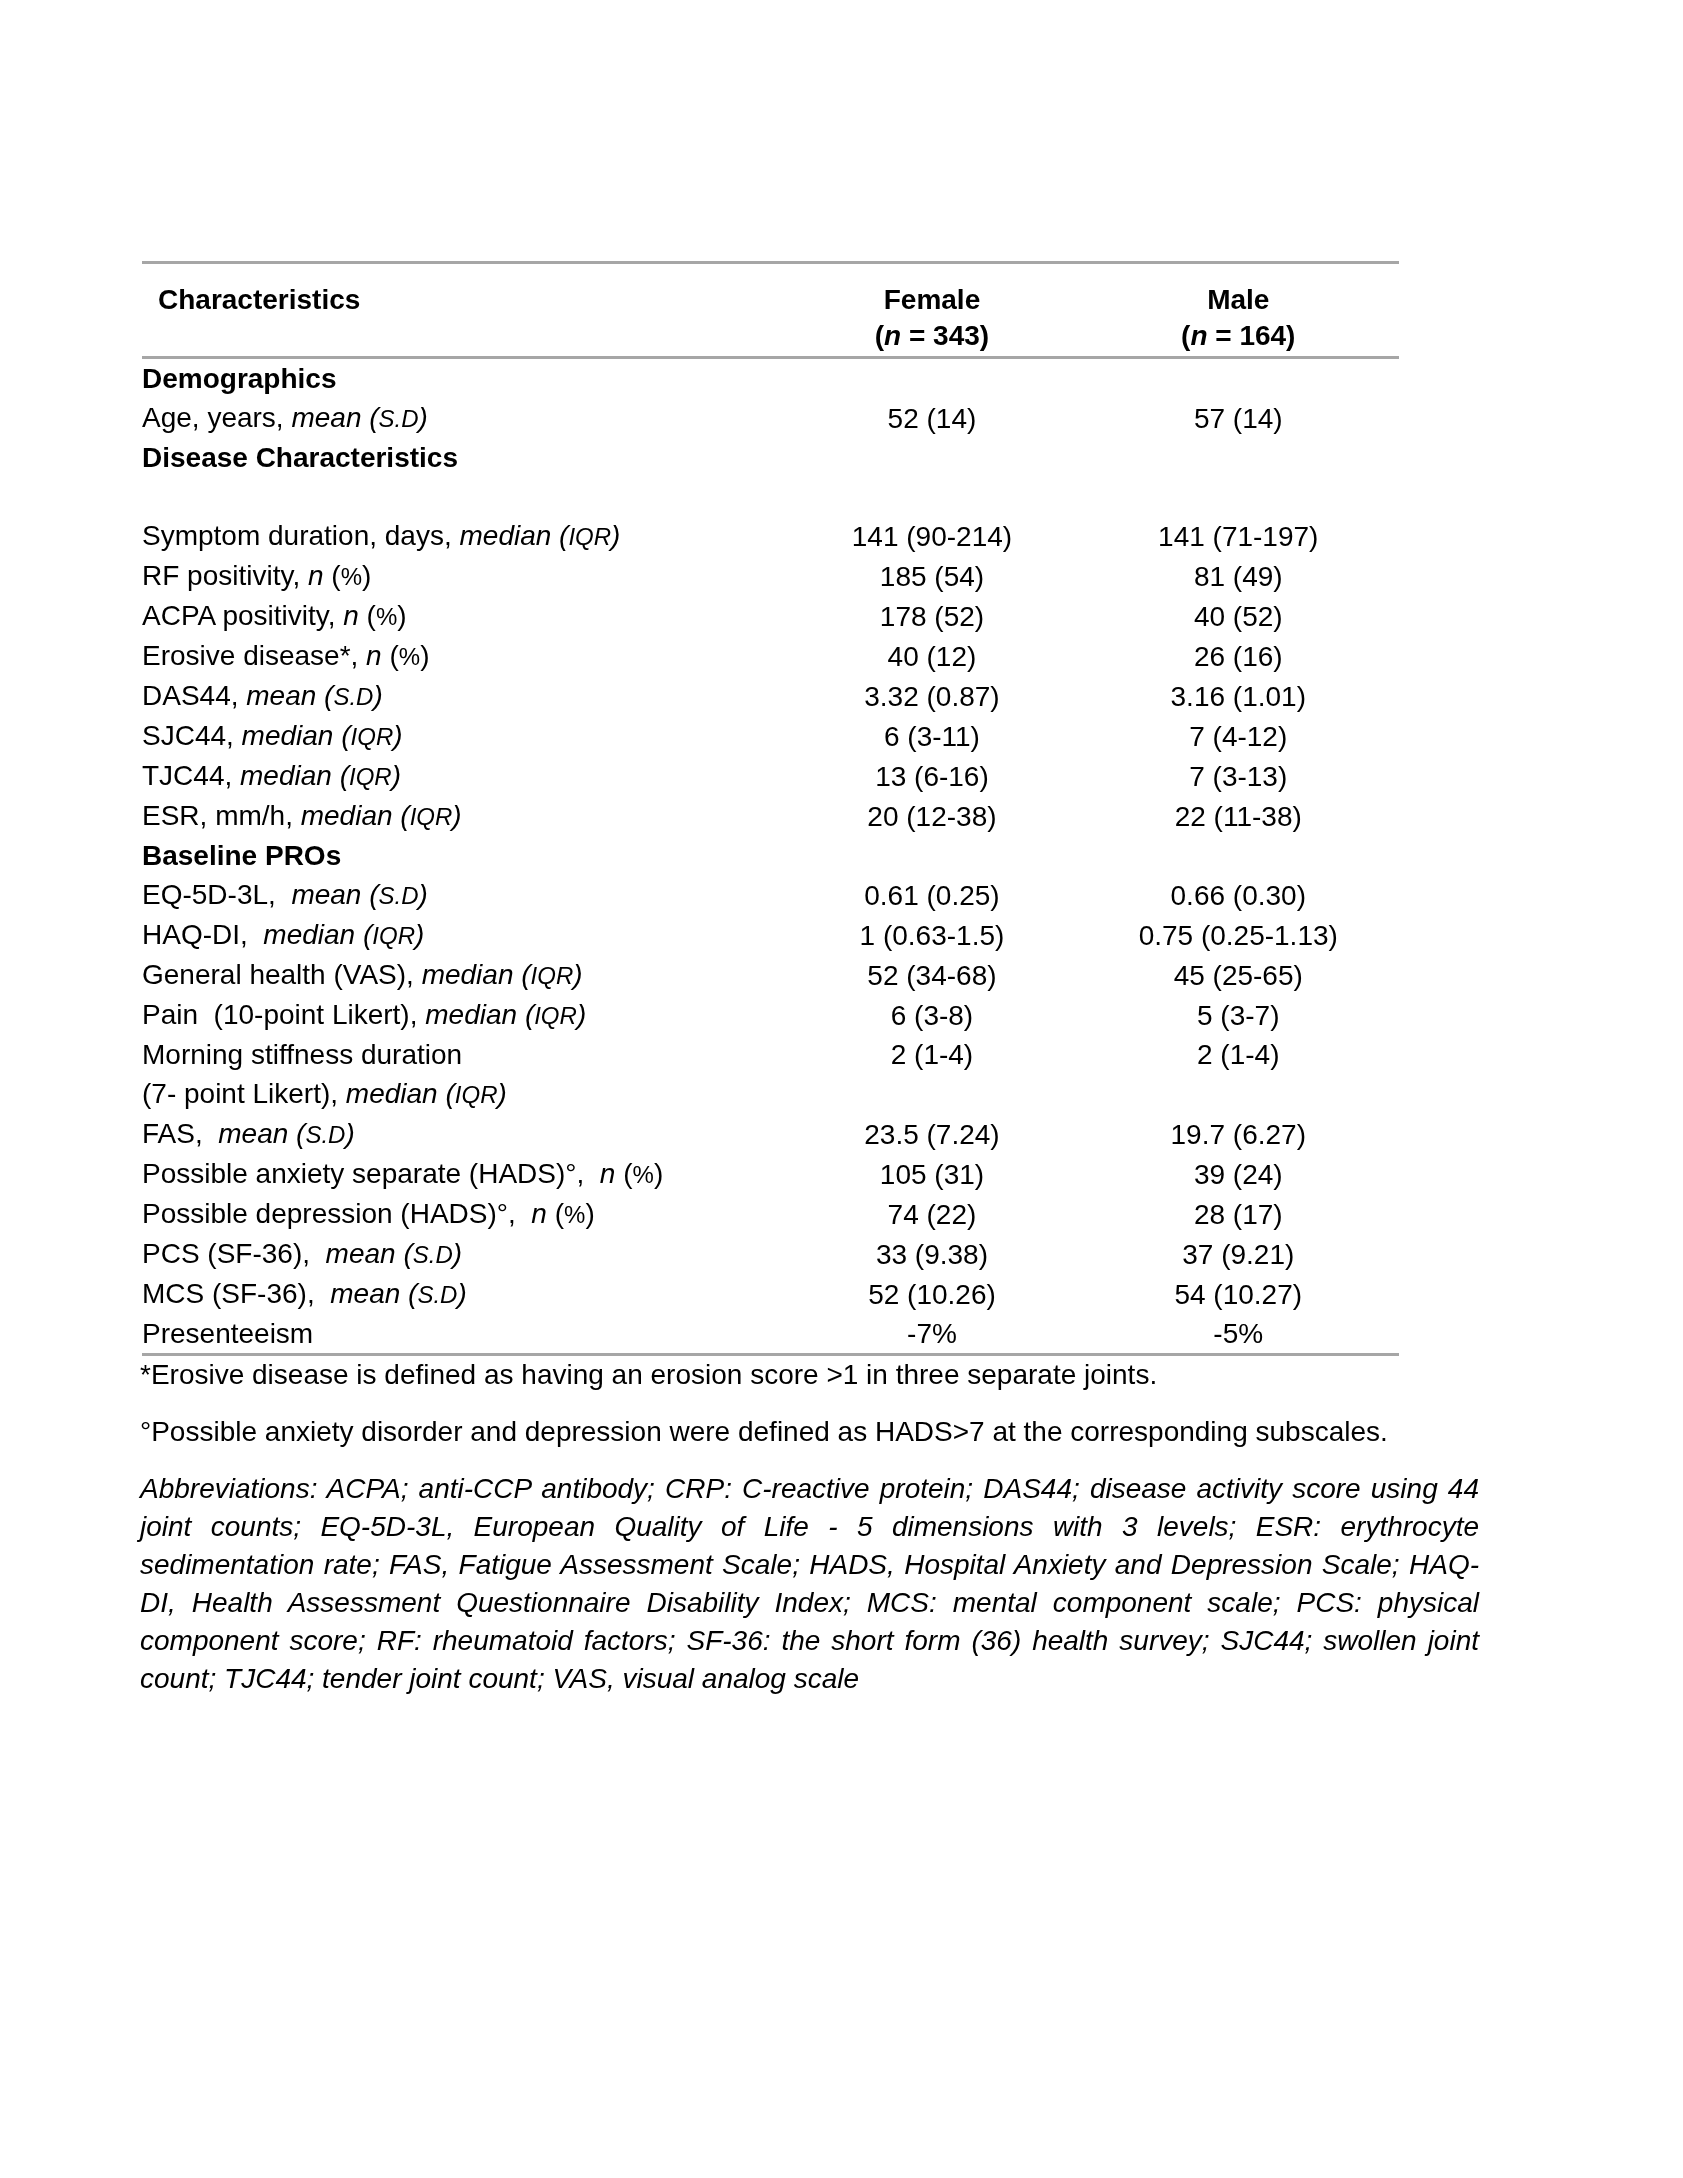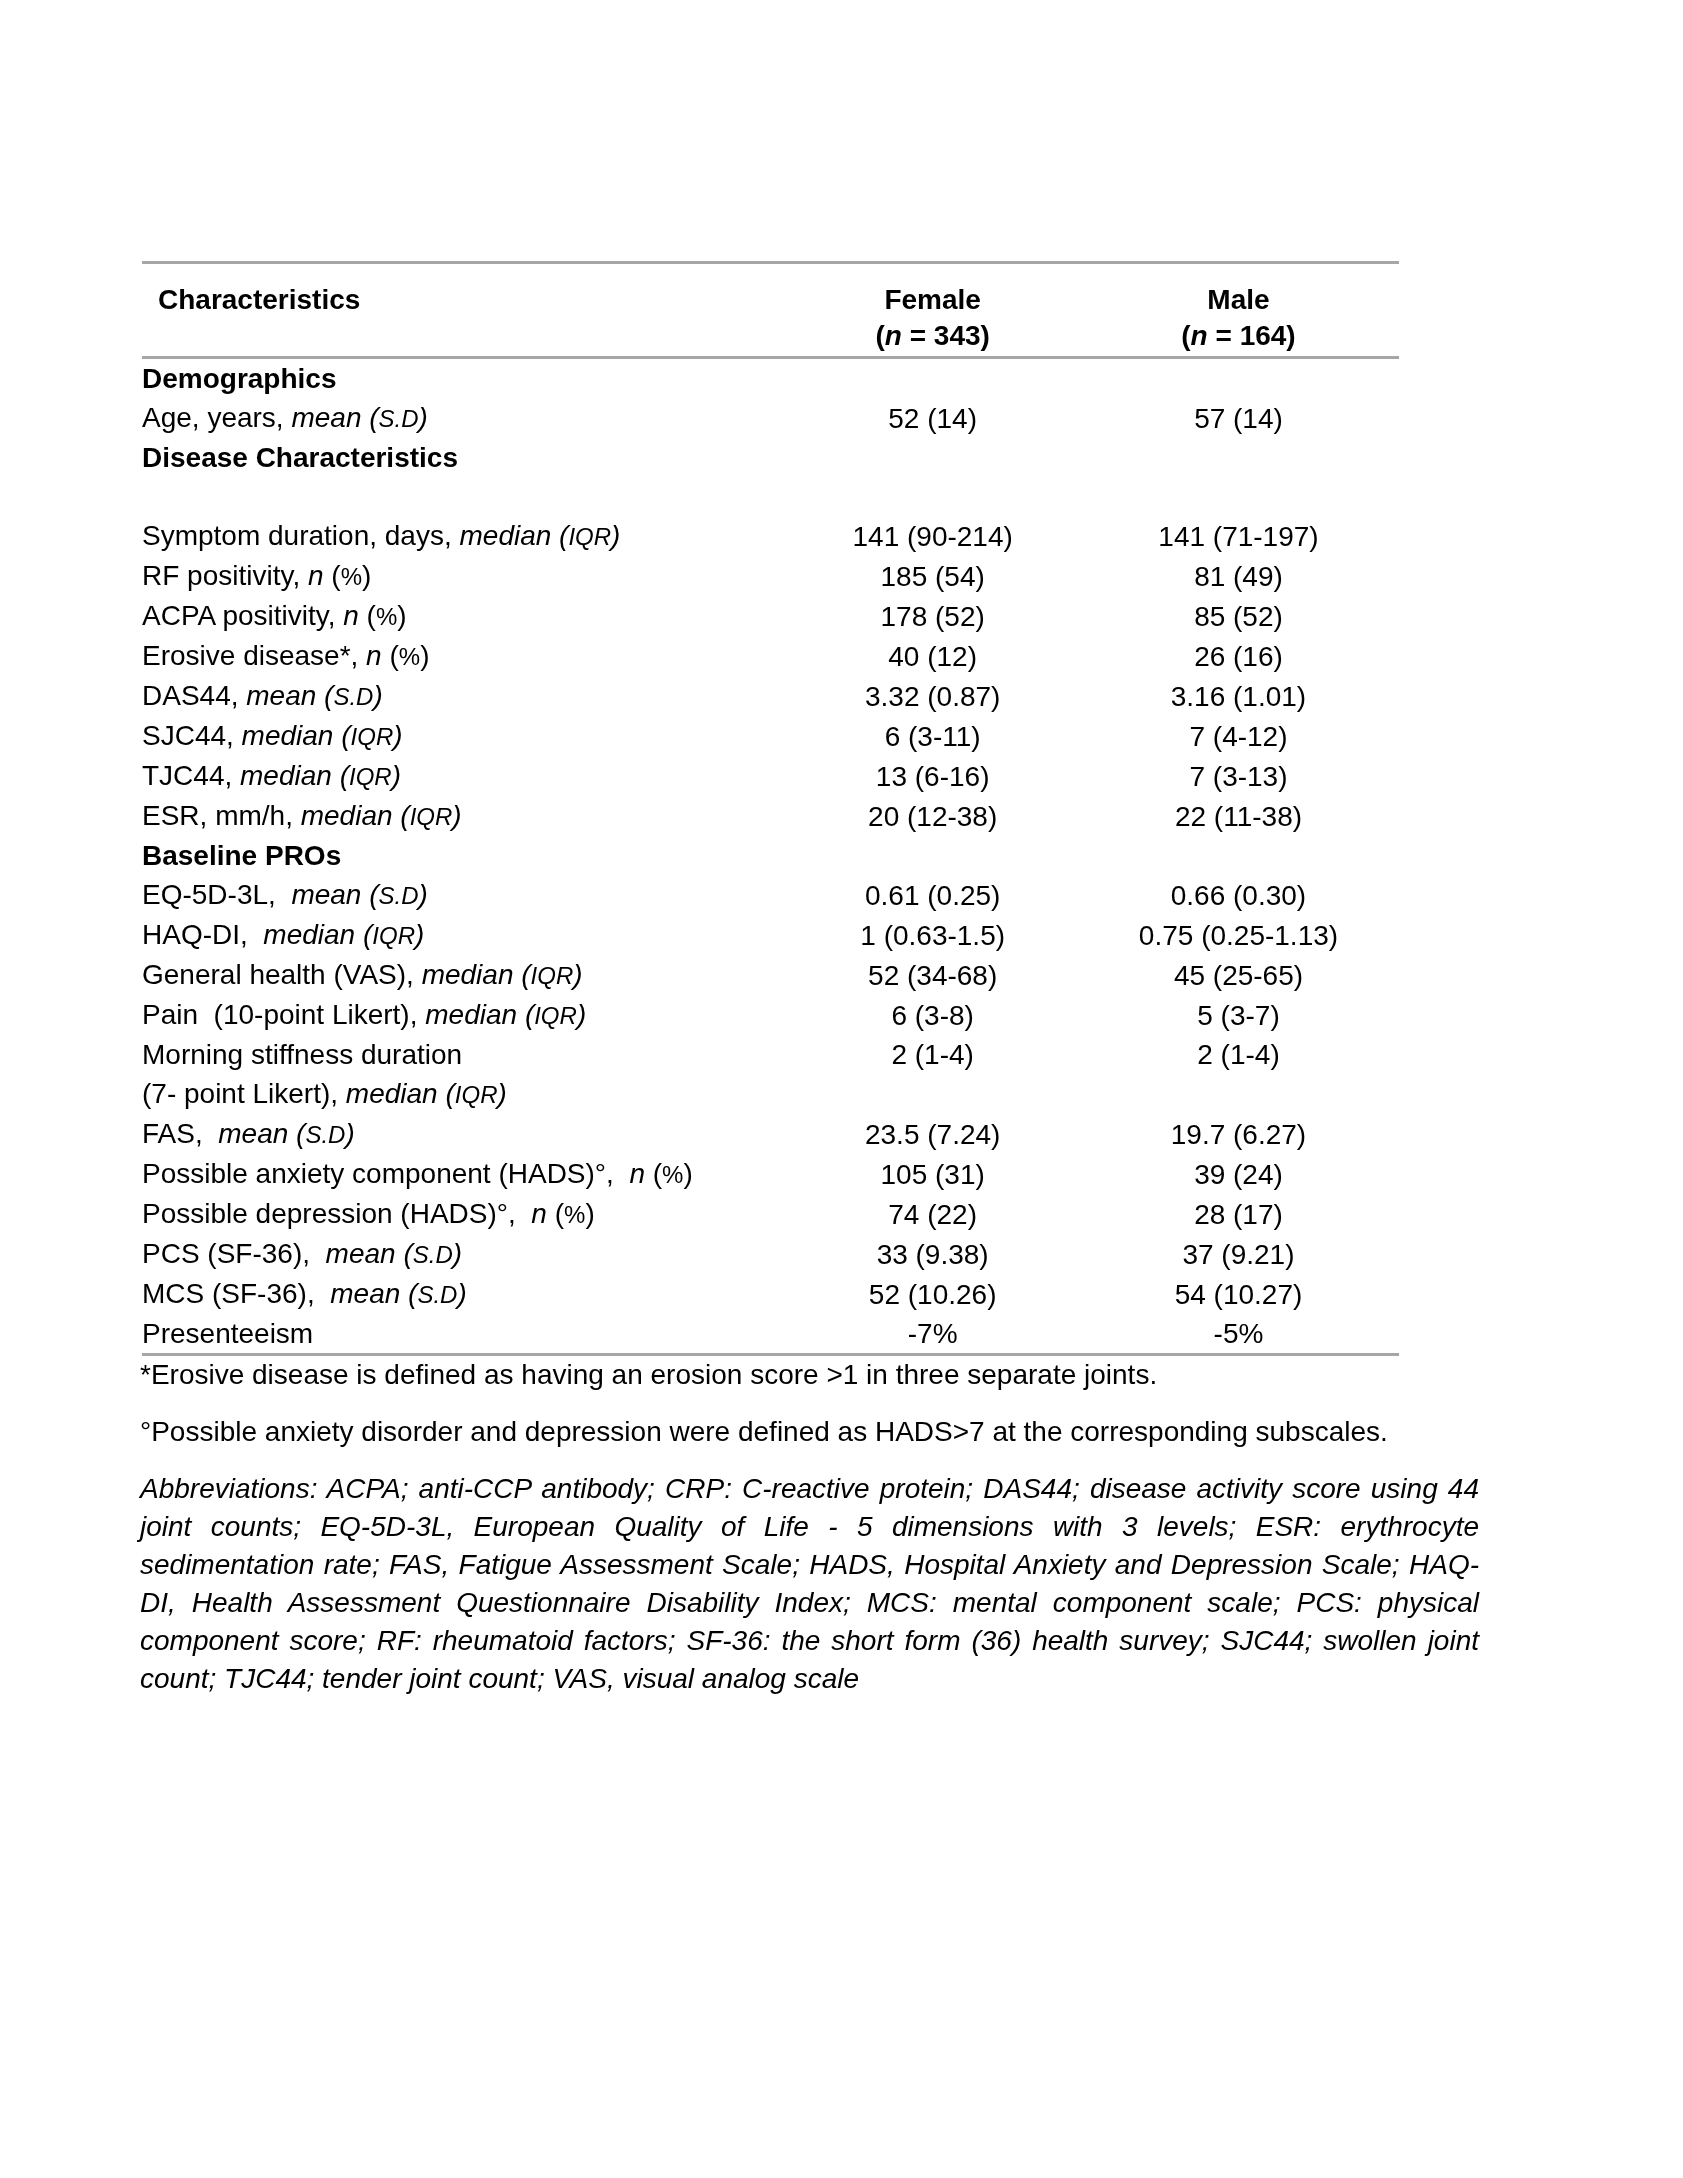--- a/index.html
+++ b/index.html
@@ -67,21 +67,21 @@
         <td class="col-m">141 (71-197)</td>
       </tr>
     <tr class="item">
         <td class="col-char"><span style="white-space: pre;">RF positivity, </span><span class="it">n</span><span> (<span class="sc">%</span>)</span></td>
         <td class="col-f">185 (54)</td>
         <td class="col-m">81 (49)</td>
       </tr>
     <tr class="item ind2">
         <td class="col-char"><span style="white-space: pre;">ACPA positivity, </span><span class="it">n</span><span> (<span class="sc">%</span>)</span></td>
         <td class="col-f">178 (52)</td>
-        <td class="col-m">85 (52)</td>
+        <td class="col-m">40 (52)</td>
       </tr>
     <tr class="item">
         <td class="col-char"><span style="white-space: pre; text-align: center;">Erosive disease*, </span><span class="it">n</span><span> (<span class="sc">%</span>)</span></td>
         <td class="col-f">40 (12)</td>
         <td class="col-m">26 (16)</td>
       </tr>
     <tr class="item">
         <td class="col-char"><span style="white-space: pre;">DAS44, </span><span class="it">mean </span><span class="it">(<span class="sc">S.D</span>)</span></td>
         <td class="col-f">3.32 (0.87)</td>
         <td class="col-m">3.16 (1.01)</td>
@@ -135,21 +135,21 @@
         <td class="col-char"><span>(7- point Likert), </span><span class="it">median </span><span class="it">(<span class="sc">IQR</span>)</span></td>
         <td class="col-f"></td>
         <td class="col-m"></td>
       </tr>
     <tr class="item">
         <td class="col-char"><span style="white-space: pre;">FAS,  </span><span class="it">mean </span><span class="it">(<span class="sc">S.D</span>)</span></td>
         <td class="col-f">23.5 (7.24)</td>
         <td class="col-m">19.7 (6.27)</td>
       </tr>
     <tr class="item">
-        <td class="col-char"><span style="white-space: pre;">Possible anxiety component (HADS)°,  </span><span class="it">n</span><span> (<span class="sc">%</span>)</span></td>
+        <td class="col-char"><span style="white-space: pre;">Possible anxiety separate (HADS)°,  </span><span class="it">n</span><span> (<span class="sc">%</span>)</span></td>
         <td class="col-f">105 (31)</td>
         <td class="col-m">39 (24)</td>
       </tr>
     <tr class="item">
         <td class="col-char"><span style="white-space: pre;">Possible depression (HADS)°,  </span><span class="it">n</span><span> (<span class="sc">%</span>)</span></td>
         <td class="col-f">74 (22)</td>
         <td class="col-m">28 (17)</td>
       </tr>
     <tr class="item">
         <td class="col-char"><span style="white-space: pre;">PCS (SF-36),  </span><span class="it">mean </span><span class="it">(<span class="sc">S.D</span>)</span></td>

